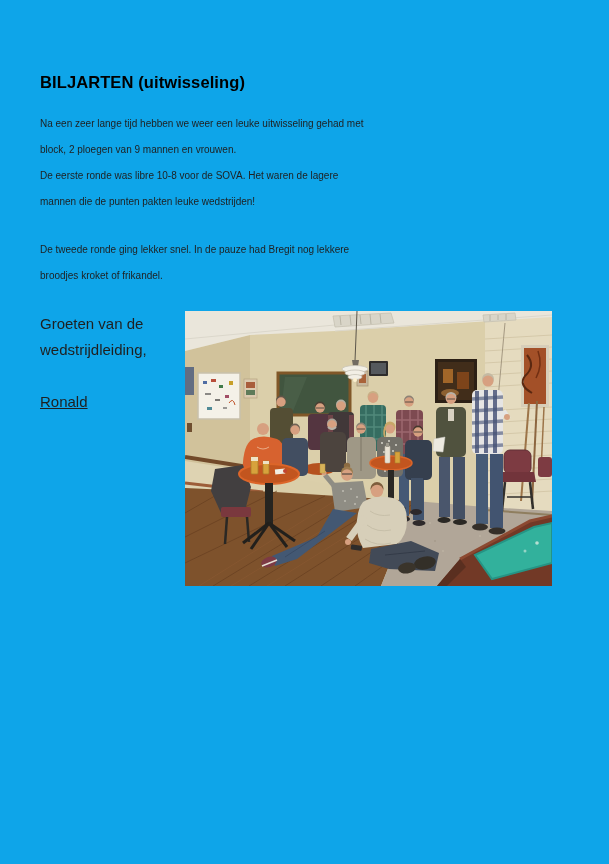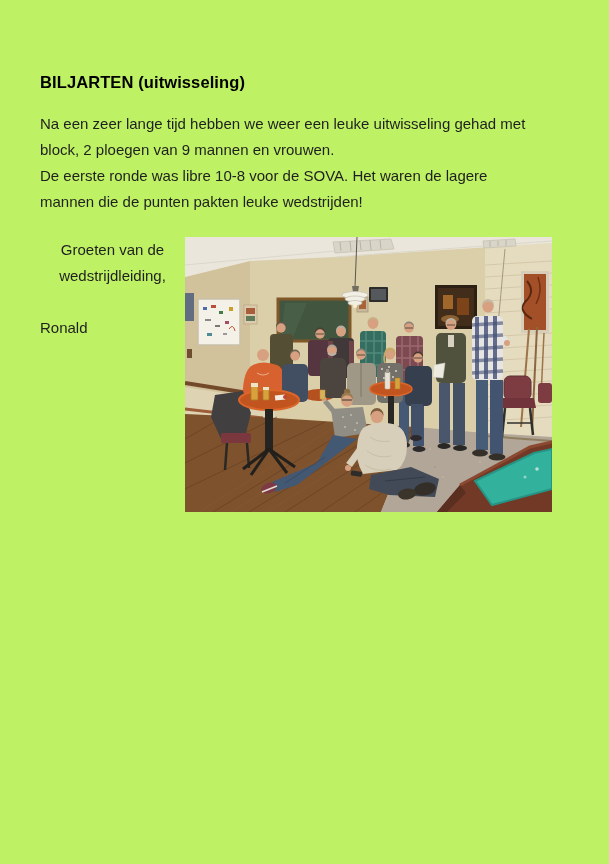--- a/index.html
+++ b/index.html
@@ -1,48 +1,50 @@
 <!DOCTYPE html>
 <html><head>
 <meta charset="utf-8">
 <style>
   html,body{margin:0;padding:0;background:#9c9c9c;}
   .page{
-    width:609px;height:864px;background:#bef264;margin:0 auto;
+    width:609px;height:864px;background:#0ea5e9;margin:0 auto;
     font-family:"Liberation Sans","DejaVu Sans",sans-serif;
     color:#1f1f1f;overflow:hidden;position:relative;
   }
   .content{padding:72px 28px 0 40px;}
   h1.title{
     font-size:16.5px;line-height:20px;font-weight:700;color:#000;
     margin:0 0 19px 0;letter-spacing:0.1px;
   }
   p.para{
-    font-size:15px;line-height:26px;margin:0 0 22px 0;
+    font-size:10px;line-height:26px;margin:0 0 22px 0;
     white-space:pre-line;max-width:545px;
   }
   .signoff-row{display:flex;align-items:flex-start;margin-top:0;}
   .signoff{flex:0 0 145px;width:145px;font-size:15px;line-height:26px;}
-  .closing{margin:0;white-space:pre-line;text-align:center;}
-  .signature{margin:26px 8px 0 0;}
+  .closing{margin:0;white-space:pre-line;}
+  .signature{margin:26px 8px 0 0;text-decoration:underline;}
   figure.photo{margin:0;padding:0;width:367px;height:275px;line-height:0;}
   figure.photo svg{display:block;}
 </style>
 </head>
 <body>
 
 <div class="page">
   <main class="content">
 
     <h1 class="title">BILJARTEN (uitwisseling)</h1>
 
     <p class="para">Na een zeer lange tijd hebben we weer een leuke uitwisseling gehad met
 block, 2 ploegen van 9 mannen en vrouwen.
 De eerste ronde was libre 10-8 voor de SOVA. Het waren de lagere
 mannen die de punten pakten leuke wedstrijden!</p>
+    <p class="para">De tweede ronde ging lekker snel. In de pauze had Bregit nog lekkere
+broodjes kroket of frikandel.</p>
 
     <div class="signoff-row">
       <div class="signoff">
         <p class="closing">Groeten van de
 wedstrijdleiding,</p>
         <p class="signature">Ronald</p>
       </div>
 
       <figure class="photo" role="img" aria-label="Groepsfoto van twee biljartteams in een clubhuis met biljarttafel, tafeltjes met bier en twee mensen op de vloer">
         <svg viewBox="0 0 367 275" width="367" height="275" xmlns="http://www.w3.org/2000/svg">

